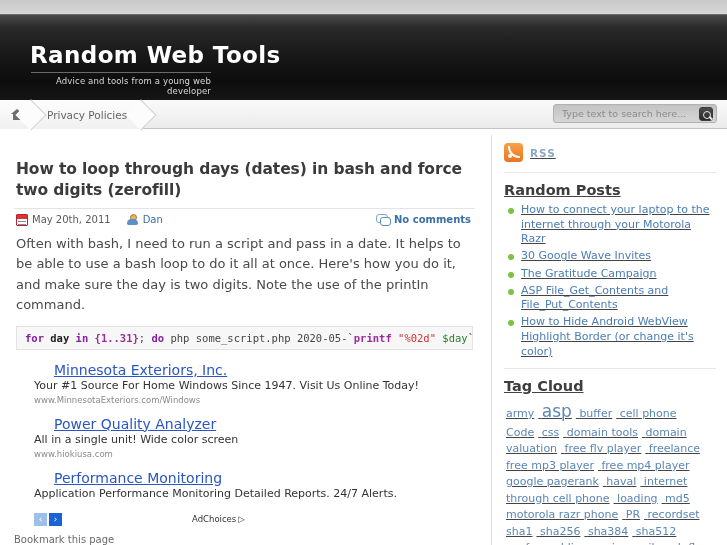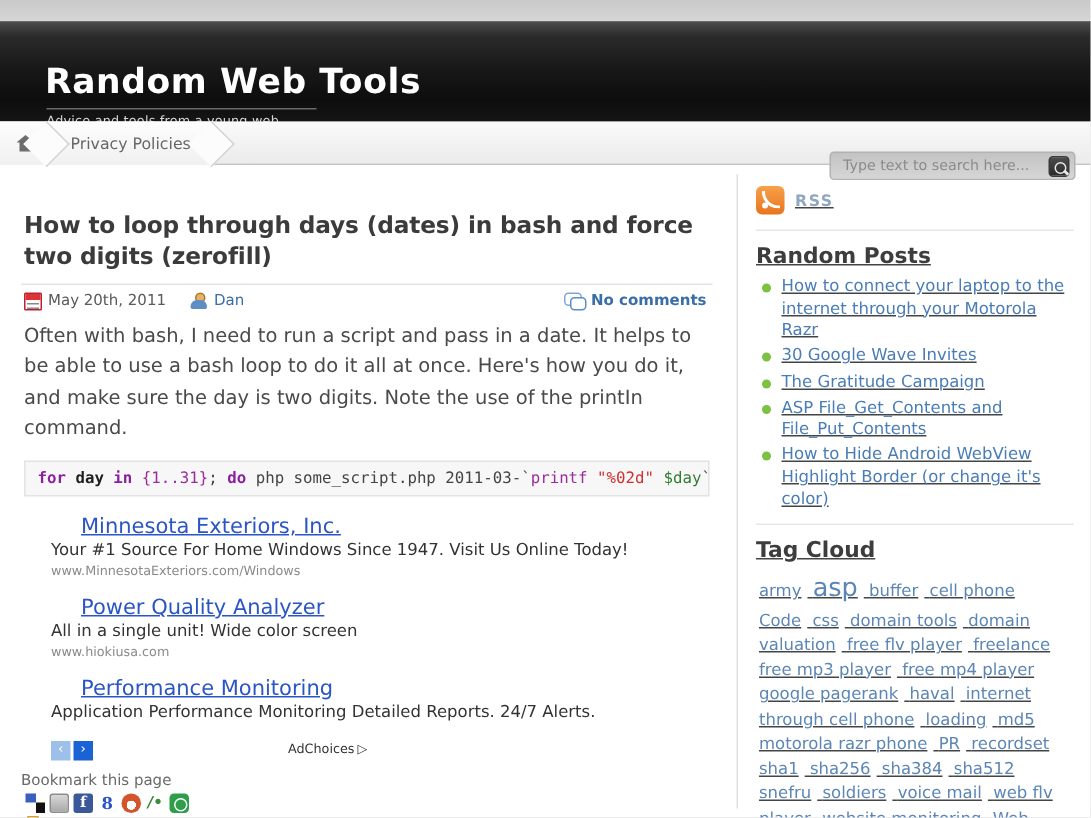--- a/index.html
+++ b/index.html
@@ -8,24 +8,25 @@
     width:727px; height:545px; overflow:hidden;
     background:#cfcfcf;
     font-family:"DejaVu Sans", sans-serif;
     font-size:11px; color:#444;
   }
   #page { position:relative; width:727px; height:545px; background:#fff; }
 
   
   .topstrip { height:14px; background:linear-gradient(#c9c9c9,#d6d6d6); }
   .masthead {
-    height:67px; position:relative;
+    height:86px; position:relative;
     background:#111;
     background-image:linear-gradient(180deg,#4a4a4a 0%,#2b2b2b 14%,#191919 45%,#0d0d0d 78%,#151515 100%);
     border-top:1px solid #6b6b6b;
+    text-align:right;
   }
   .site-title {
     position:absolute; left:30px; top:27px;
     font-size:23px; font-weight:bold; color:#fff;
     letter-spacing:.4px; font-family:"DejaVu Sans", sans-serif;
   }
   .site-tagline {
     position:absolute; left:31px; top:57px;
     font-size:8.5px; color:#d8d8d8; letter-spacing:.15px;
     border-top:1px solid #6a6a6a; padding-top:3px; width:180px;
@@ -50,21 +51,21 @@
     transform:rotate(45deg); z-index:2;
   }
   .crumb.home { padding:0 10px 0 11px; }
   .home-ico { width:12px; height:11px; position:relative; }
   .home-ico .roof {
     position:absolute; left:0; top:0; width:0; height:0;
     border-left:6px solid transparent; border-right:6px solid transparent;
     border-bottom:5px solid #6d6d6d;
   }
   .home-ico .body2 { position:absolute; left:1.5px; top:4px; width:9px; height:7px; background:#6d6d6d; }
-  .search-wrap { position:absolute; right:10px; top:20px; }
+  .search-wrap { position:absolute; right:10px; top:4px; }
   .search-box {
     width:164px; height:19px; border-radius:3px;
     background:linear-gradient(#c3c3c3,#d6d6d6);
     border:1px solid #b2b2b2; position:relative;
   }
   .search-input {
     position:absolute; left:6px; top:0; width:128px; height:17px; border:0;
     background:transparent; outline:none;
     font-family:"DejaVu Sans", sans-serif; font-size:9.5px; color:#838383;
   }
@@ -117,21 +118,21 @@
   .body-text { font-size:13px; line-height:1.58; color:#4a4a4a; margin:0 2px 10px 2px; }
 
   .codebox {
     background:#f7f7f7; border:1px solid #e3e3e3;
     padding:5px 8px; margin:0 2px 12px 2px;
     font-family:"DejaVu Sans Mono", monospace; font-size:10.5px;
     color:#444; white-space:nowrap; overflow:hidden;
   }
   .k { font-weight:bold; color:#1f1f1f; }
   .kw { color:#8a1fa0; font-weight:bold; }
-  .br { color:#9b2d9b; font-weight:normal; }
+  .br { color:#9b2d9b; font-weight:bold; }
   .str { color:#d03030; }
   .var { color:#2e7d32; }
 
   
   .ads { margin:0 0 4px 20px; }
   .ad { margin-bottom:11px; }
   .ad-title { font-size:14px; color:#2a55c4; text-decoration:underline; font-weight:normal; display:block; margin-bottom:1px;margin-left:20px; }
   .ad-desc { font-size:11px; color:#333; line-height:1.35; }
   .ad-url { font-size:8.5px; color:#8a8a8a; margin-top:1px; }
   .ad-footer { display:flex; align-items:center; margin:2px 0 0 20px; }
@@ -235,21 +236,21 @@
           <a href="#">Dan</a>
         </span>
         <span class="meta-right">
           <span class="ico-comment"></span>
           <a href="#">No comments</a>
         </span>
       </div>
 
       <p class="body-text">Often with bash, I need to run a script and pass in a date. It helps to be able to use a bash loop to do it all at once. Here's how you do it, and make sure the day is two digits. Note the use of the printIn command.</p>
 
-      <div class="codebox"><span class="kw">for</span><span class="k"> day </span><span class="kw">in</span><span> </span><span class="br">{1..31}</span><span>; </span><span class="kw">do</span><span> php some_script.php 2011-03-`</span><span class="br">printf</span><span> </span><span class="str">"%02d"</span><span> </span><span class="var">$day</span><span>`; </span></div>
+      <div class="codebox"><span class="kw">for</span><span class="k"> day </span><span class="kw">in</span><span> </span><span class="br">{1..31}</span><span>; </span><span class="kw">do</span><span> php some_script.php 2020-05-`</span><span class="br">printf</span><span> </span><span class="str">"%02d"</span><span> </span><span class="var">$day</span><span>`; </span></div>
 
       <div class="ads">
         <div class="ad">
           <a class="ad-title" href="#">Minnesota Exteriors, Inc.</a>
           <div class="ad-desc">Your #1 Source For Home Windows Since 1947. Visit Us Online Today!</div>
           <div class="ad-url">www.MinnesotaExteriors.com/Windows</div>
         </div>
         <div class="ad">
           <a class="ad-title" href="#">Power Quality Analyzer</a>
           <div class="ad-desc">All in a single unit! Wide color screen</div>

